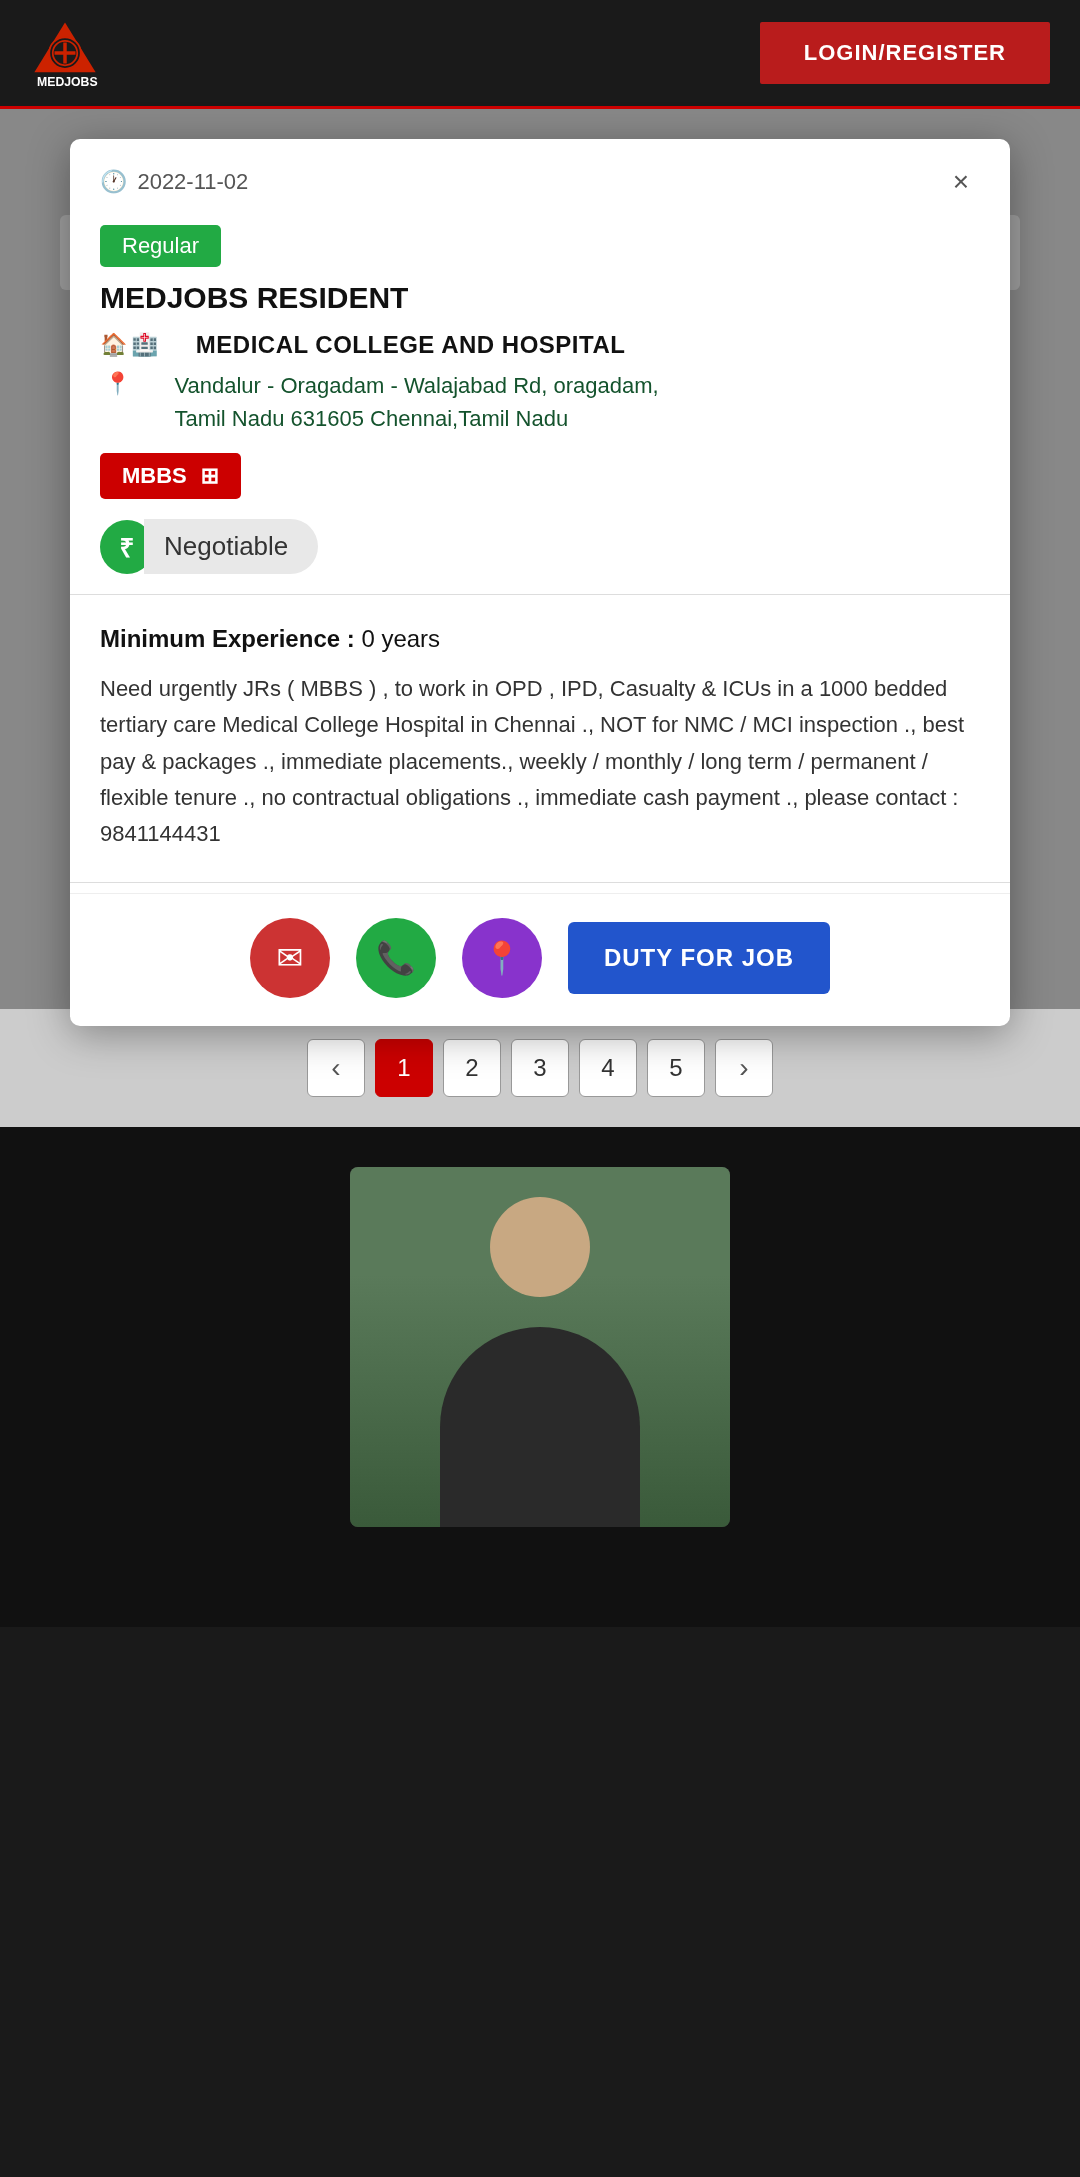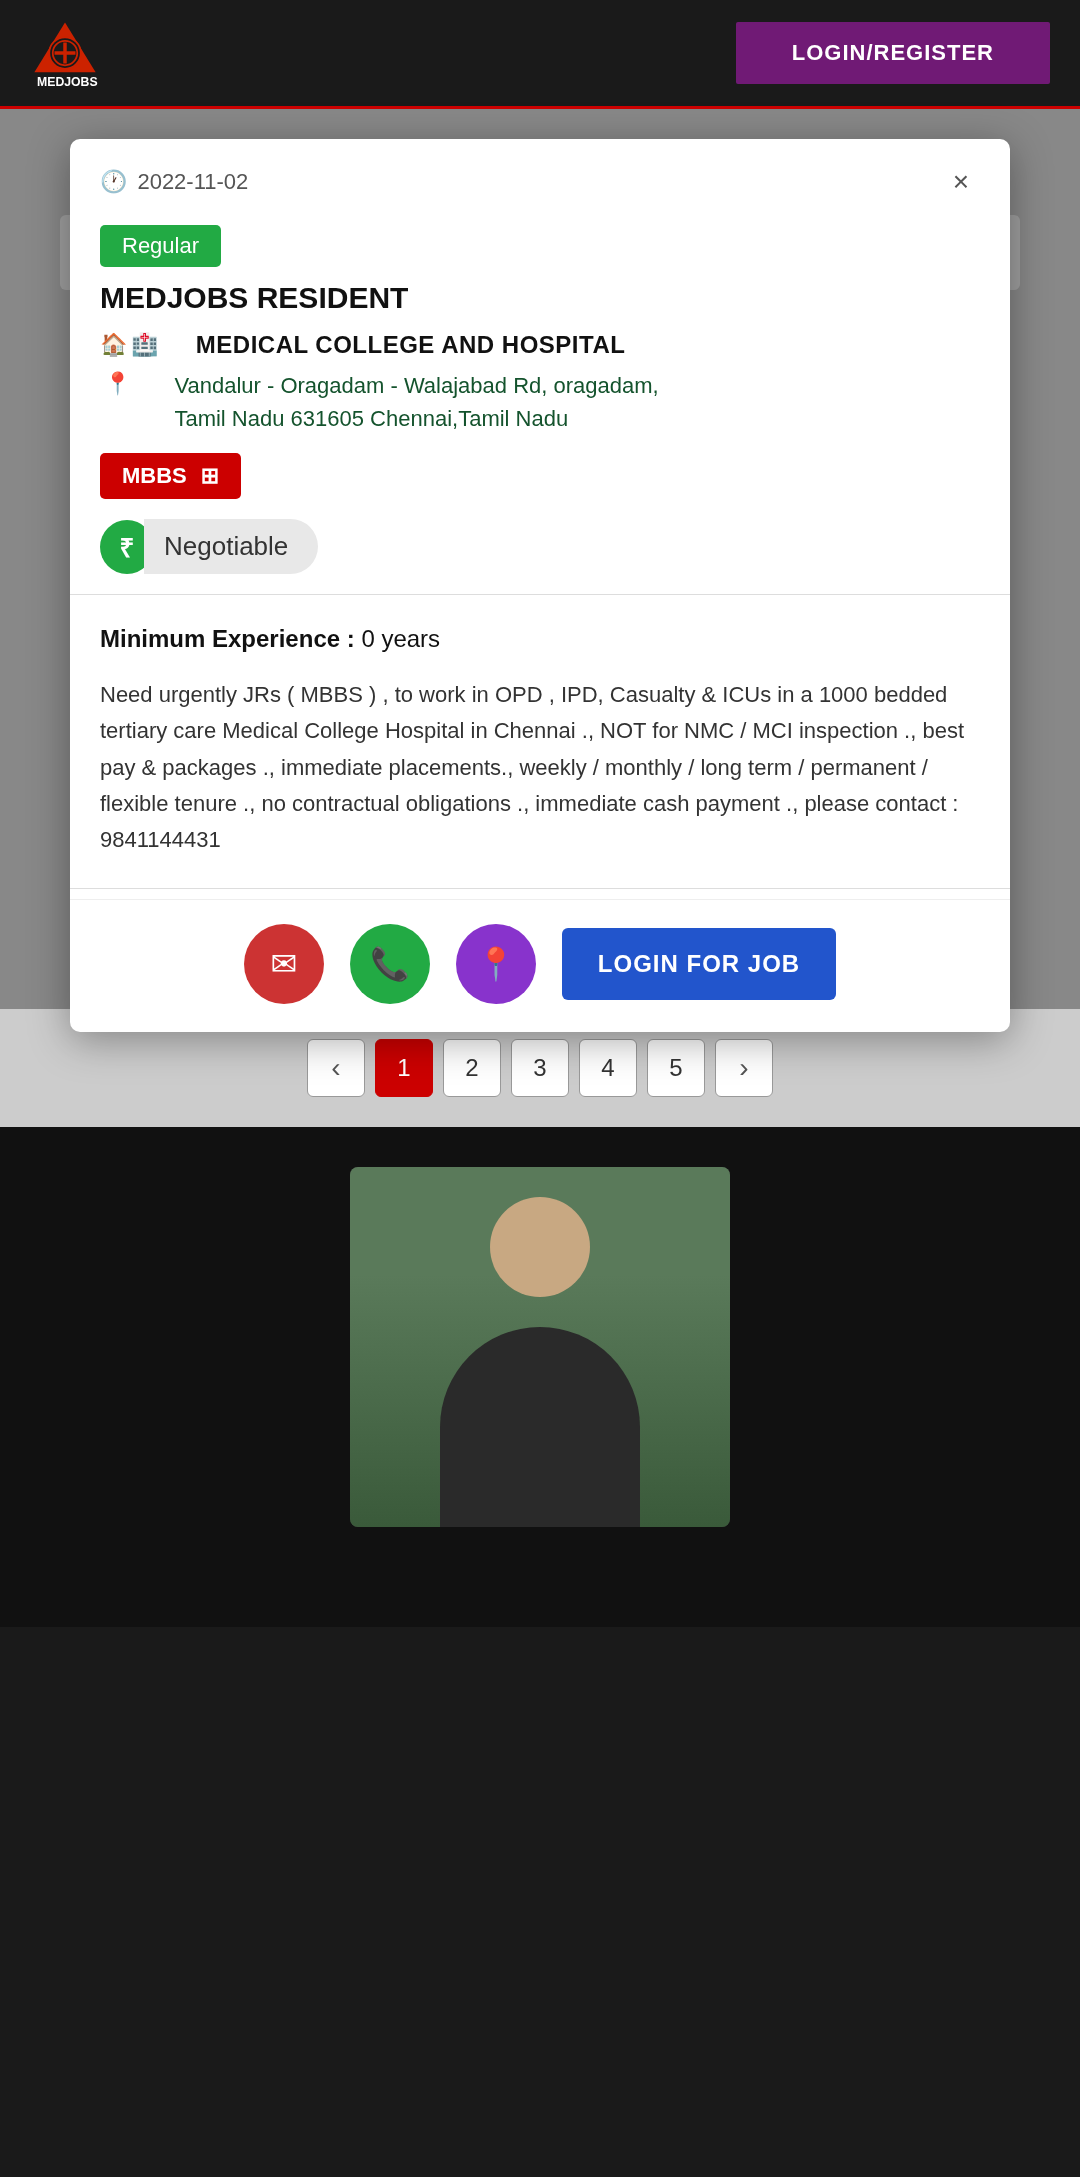--- a/index.html
+++ b/index.html
@@ -24,24 +24,24 @@
     .logo-container {
       display: flex;
       align-items: center;
       gap: 8px;
     }
     .logo-icon {
       width: 70px;
       height: 70px;
     }
     .login-btn {
-      background: #701a75;
+      background: #b91c1c;
       color: #fff;
       border: none;
-      padding: 18px 56px;
+      padding: 18px 44px;
       font-size: 22px;
       font-weight: bold;
       letter-spacing: 1px;
       cursor: pointer;
       border-radius: 2px;
     }
 
     
     .main-content {
       background: #cccccc;
@@ -267,21 +267,21 @@
       border-top: 1.5px solid #ddd;
       margin: 10px 0;
     }
 
     .modal-details {
       padding: 20px 30px 20px;
     }
     .min-experience {
       font-size: 24px;
       color: #111;
-      margin-bottom: 24px;
+      margin-bottom: 18px;
     }
     .min-experience strong {
       font-weight: bold;
     }
     .job-description {
       font-size: 22px;
       color: #333;
       line-height: 1.65;
     }
 
@@ -498,21 +498,21 @@
       <div class="modal-footer">
         <button class="footer-btn-circle email-btn">
           <span>✉</span>
         </button>
         <button class="footer-btn-circle phone-btn">
           <span>📞</span>
         </button>
         <button class="footer-btn-circle location-btn">
           <span>📍</span>
         </button>
-        <button class="apply-btn">LOGIN FOR JOB</button>
+        <button class="apply-btn">DUTY FOR JOB</button>
       </div>
 
     </div>
   </div>
 </div>
 
 <div class="pagination-area">
   <button class="page-arrow">‹</button>
   <button class="page-btn active">1</button>
   <button class="page-btn">2</button>

